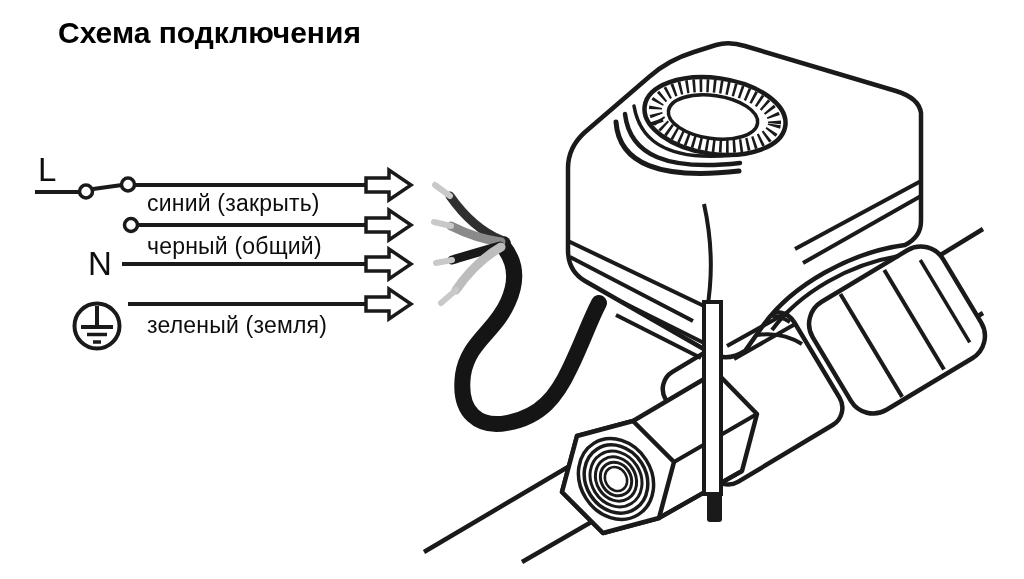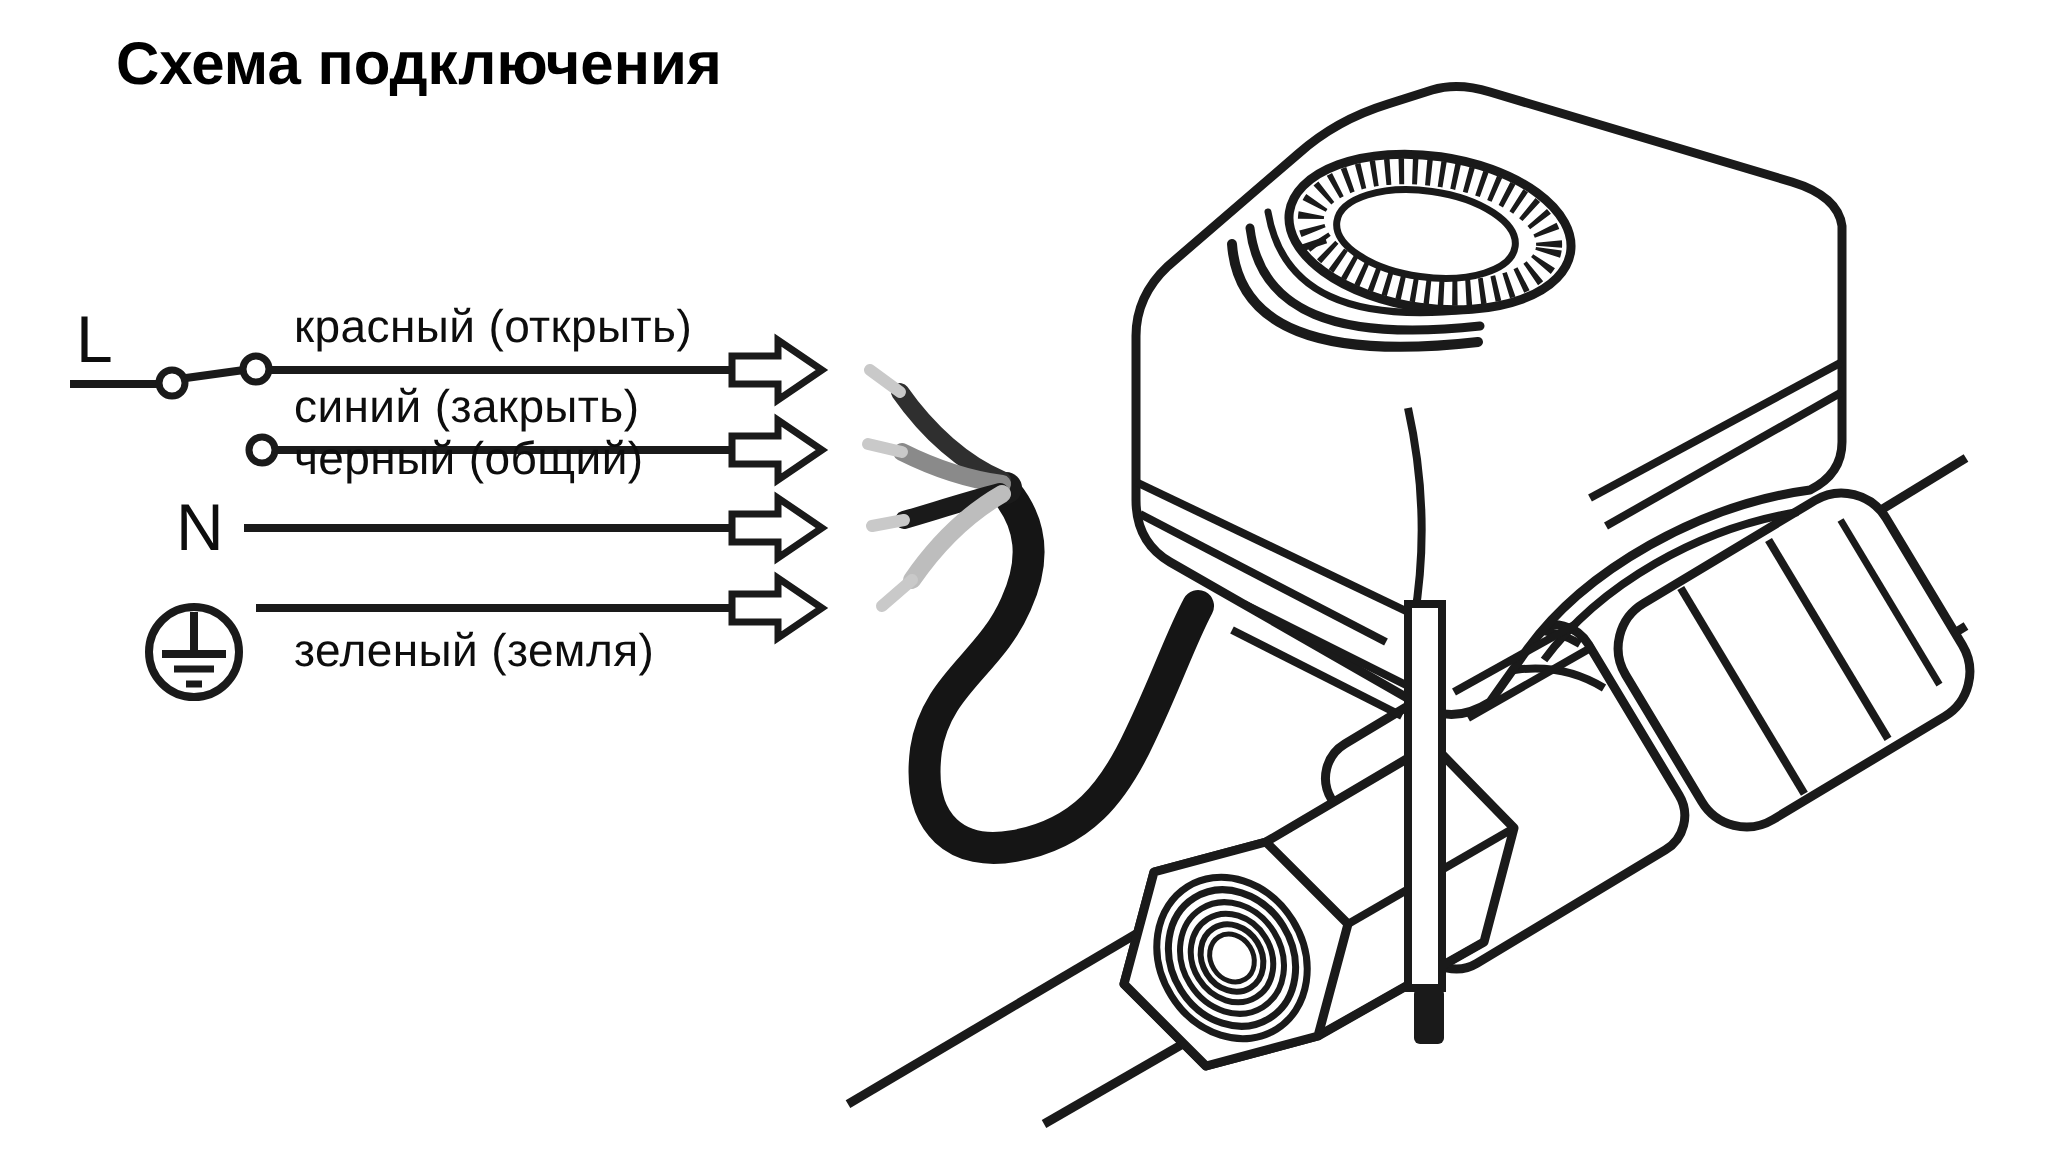--- a/index.html
+++ b/index.html
@@ -12,21 +12,21 @@
   .canvas{position:absolute;left:0;top:0;width:908px;height:579px;}
   .canvas svg{position:absolute;left:0;top:0;}
   .txt{position:absolute;color:#0d0d0d;white-space:nowrap;line-height:1.1;}
   .title{left:58px;top:16px;font-size:30px;font-weight:bold;color:#000;}
   .terminal{font-size:33px;font-weight:400;}
   .terminal-l{left:38px;top:152px;}
   .terminal-n{left:88px;top:246px;}
   .wire-label{left:147px;font-size:23px;letter-spacing:.2px;}
   .wl-0{top:151px;}
   .wl-1{top:191px;}
-  .wl-2{top:217px;}
+  .wl-2{top:234px;}
   .wl-3{top:271px;margin-top:42px;}
 </style>
 </head>
 <body>
 
 <div class="canvas">
 
   <svg width="1024" height="579" viewBox="0 0 1024 579">
     <g fill="none" stroke="#1a1a1a" stroke-width="4">
 
@@ -154,17 +154,16 @@
         </g>
       </g>
     </g>
   </svg>
 
   <div class="txt title">Схема подключения</div>
 
   <div class="txt terminal terminal-l">L</div>
   <div class="txt terminal terminal-n">N</div>
 
-  <div class="txt wire-label wl-0">красный (открыть)</div>
   <div class="txt wire-label wl-1">синий (закрыть)</div>
   <div class="txt wire-label wl-2">черный (общий)</div>
   <div class="txt wire-label wl-3">зеленый (земля)</div>
 </div>
 
 </body></html>

